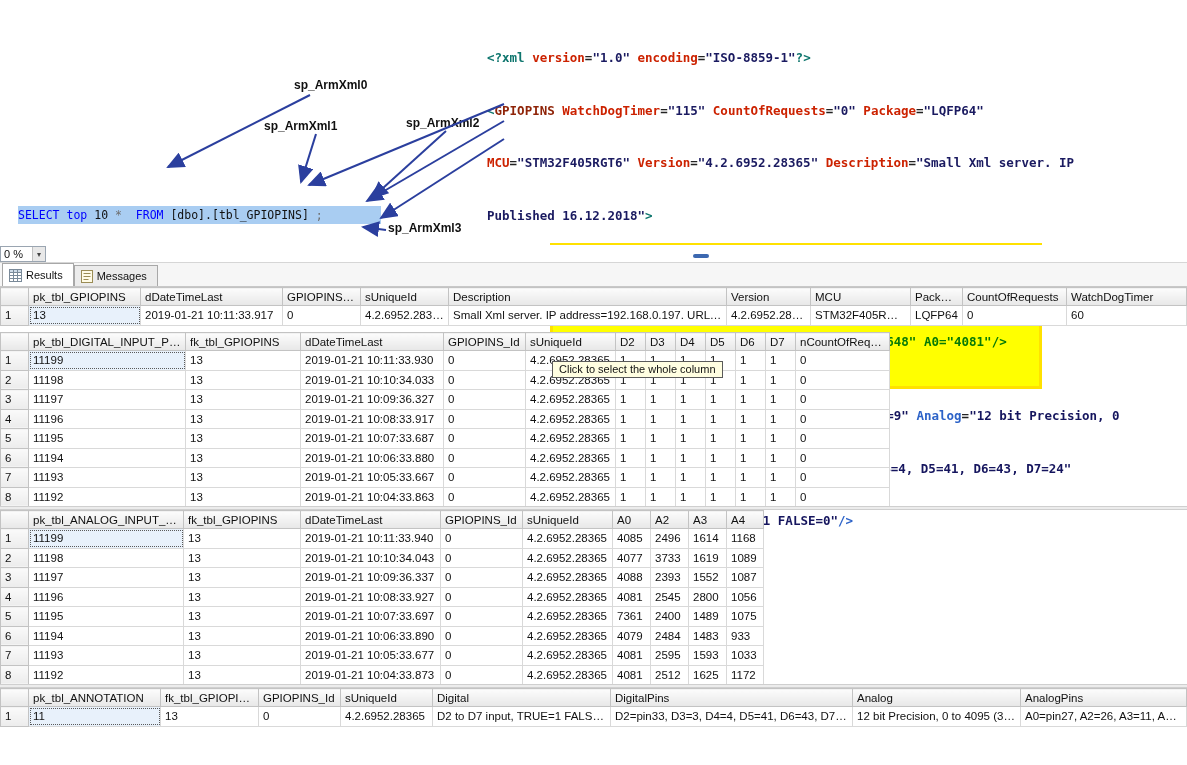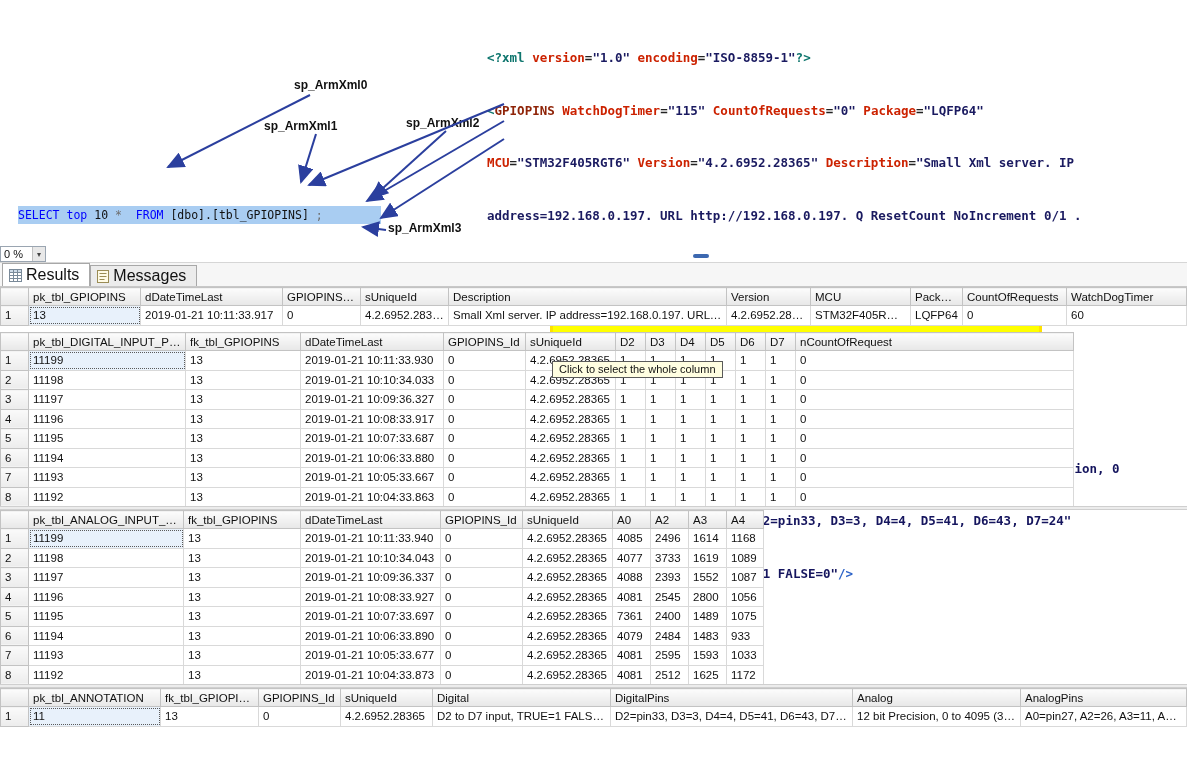--- a/index.html
+++ b/index.html
@@ -48,37 +48,37 @@
   #zoom-combo{position:absolute;left:0;top:1px;width:46px;height:16px;border:1px solid #9aa5b1;background:#fff;
     font-size:11px;display:flex;align-items:center}
   #zoom-combo .zv{flex:1;padding-left:3px;color:#111}
   #zoom-combo .dd{width:13px;height:100%;background:#e8e8e8;border-left:1px solid #c0c0c0;
     font-size:8px;display:flex;align-items:center;justify-content:center;color:#444}
   #grip{position:absolute;left:693px;top:9px;width:16px;height:4px;background:#3c68b0;border-radius:2px}
 
   
   #tabstrip{position:absolute;left:0;top:263px;width:1187px;height:24px;background:#f6f6f6;
     border-bottom:1px solid #c8c8c8;display:flex;align-items:flex-end;padding-left:2px}
-  .tab{display:flex;align-items:center;gap:4px;font-size:16px;color:#111;
+  .tab{display:flex;align-items:center;gap:4px;font-size:11px;color:#111;
     padding:0 10px 0 6px;border:1px solid #a8a8a8;border-bottom:none;background:#ececec;height:21px}
   .tab.active{background:#fff;height:23px}
   .ticon{display:inline-flex;align-items:center}
 
   
   table.grid{position:absolute;border-collapse:collapse;table-layout:fixed;background:#fff;
     font-size:11.5px;color:#111}
   .grid th,.grid td{border:1px solid #d9d9d9;padding:0 4px;overflow:hidden;white-space:nowrap;
     text-overflow:ellipsis;text-align:left;font-weight:normal}
   .grid thead th{background:linear-gradient(#fcfcfc,#e7e7e7);border:1px solid #c3c3c3;height:18px}
   .grid tbody th.rn{background:linear-gradient(#fafafa,#ececec);border:1px solid #c3c3c3}
   .grid tbody th,.grid tbody td{height:19.5px}
   .grid td.sel{background:#e8f1fb;outline:1px dotted #5a5a5a;outline-offset:-2px}
 
   .g1{left:0;top:287px;width:1187px}
-  .g2{left:0;top:332px;width:1074px}
+  .g2{left:0;top:332px;width:890px}
   .g3{left:0;top:510px;width:764px}
   .g4{left:0;top:688px;width:1187px}
 
   .g1 thead th:nth-child(1){width:28px}.g1 thead th:nth-child(2){width:112px}
   .g1 thead th:nth-child(3){width:142px}.g1 thead th:nth-child(4){width:78px}
   .g1 thead th:nth-child(5){width:88px}.g1 thead th:nth-child(6){width:278px}
   .g1 thead th:nth-child(7){width:84px}.g1 thead th:nth-child(8){width:100px}
   .g1 thead th:nth-child(9){width:52px}.g1 thead th:nth-child(10){width:104px}
 
   .g2 thead th:nth-child(1){width:28px}.g2 thead th:nth-child(2){width:157px}
@@ -109,21 +109,20 @@
 <body>
 
 <div id="root">
 
   <div id="editor">
 
     <div id="xml-block">
       <div class="xline"><span class="seg-br">&lt;?xml </span><span class="seg-attr">version</span><span class="seg-eq">=</span><span class="seg-val">"1.0"</span><span class="seg-eq"> </span><span class="seg-attr">encoding</span><span class="seg-eq">=</span><span class="seg-val">"ISO-8859-1"</span><span class="seg-br">?&gt;</span></div>
       <div class="xline"><span class="seg-br">&lt;</span><span class="seg-tag">GPIOPINS</span><span class="seg-eq"> </span><span class="seg-attr">WatchDogTimer</span><span class="seg-eq">=</span><span class="seg-val">"115"</span><span class="seg-eq"> </span><span class="seg-attr">CountOfRequests</span><span class="seg-eq">=</span><span class="seg-val">"0"</span><span class="seg-eq"> </span><span class="seg-attr">Package</span><span class="seg-eq">=</span><span class="seg-val">"LQFP64"</span></div>
       <div class="xline"><span class="seg-attr">MCU</span><span class="seg-eq">=</span><span class="seg-val">"STM32F405RGT6"</span><span class="seg-eq"> </span><span class="seg-attr">Version</span><span class="seg-eq">=</span><span class="seg-val">"4.2.6952.28365"</span><span class="seg-eq"> </span><span class="seg-attr">Description</span><span class="seg-eq">=</span><span class="seg-val">"Small Xml server. IP</span></div>
-      <div class="xline"><span class="seg-val">address=192.168.0.197. URL http://192.168.0.197. Q ResetCount NoIncrement 0/1 .</span></div>
       <div class="xline"><span class="seg-val">Published 16.12.2018"</span><span class="seg-br">&gt;</span></div>
       <div class="ybox">
         <div class="xline"><span class="seg-g">&lt;DIGITAL_INPUT_PINS D7="1" D6="1" D5="1" D4="1" D3="1" D2="1"/&gt;</span></div>
         <div class="xline"><span class="seg-g">&lt;ANALOG_INPUT_PINS A4="1072" A3="1632" A2="2648" A0="4081"/&gt;</span></div>
       </div>
       <div class="xline ind1"><span class="seg-bbr">&lt;</span><span class="seg-btag">ANNOTATION</span><span class="seg-eq"> </span><span class="seg-battr">AnalogPins</span><span class="seg-eq">=</span><span class="seg-bval">"A0=pin27, A2=26, A3=11, A4=9"</span><span class="seg-eq"> </span><span class="seg-battr">Analog</span><span class="seg-eq">=</span><span class="seg-bval">"12 bit Precision, 0</span></div>
       <div class="xline ind2"><span class="seg-bval">to 4095 (3.3V)"</span><span class="seg-eq"> </span><span class="seg-battr">DigitalPins</span><span class="seg-eq">=</span><span class="seg-bval">"D2=pin33, D3=3, D4=4, D5=41, D6=43, D7=24"</span></div>
       <div class="xline ind2"><span class="seg-battr">Digital</span><span class="seg-eq">=</span><span class="seg-bval">"D2 to D7 input, TRUE=1 FALSE=0"</span><span class="seg-bbr">/&gt;</span></div>
       <div class="xline"><span class="seg-br">&lt;/</span><span class="seg-tag">GPIOPINS</span><span class="seg-br">&gt;</span></div>
     </div>

